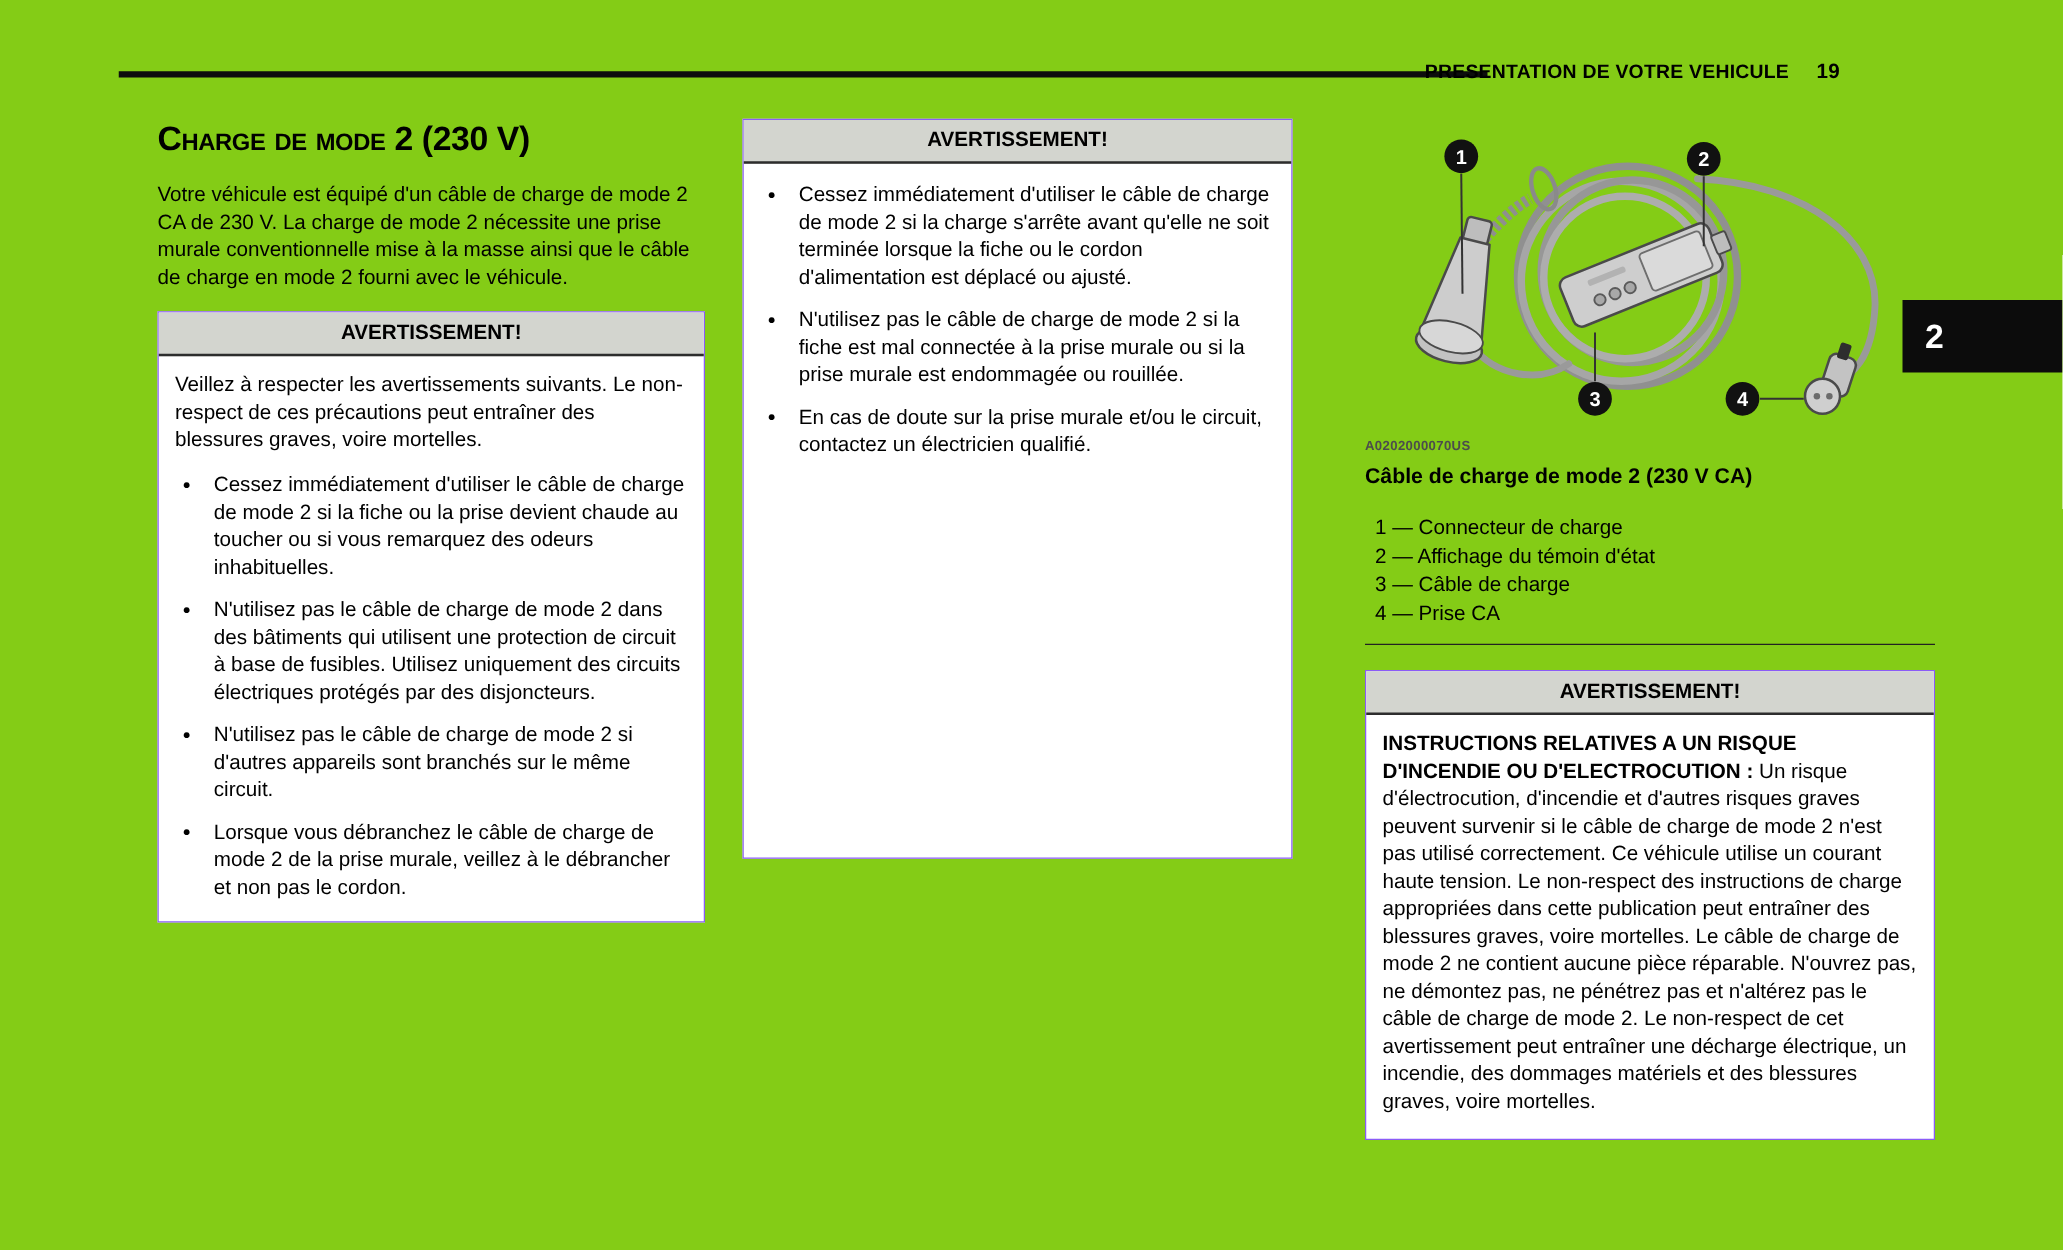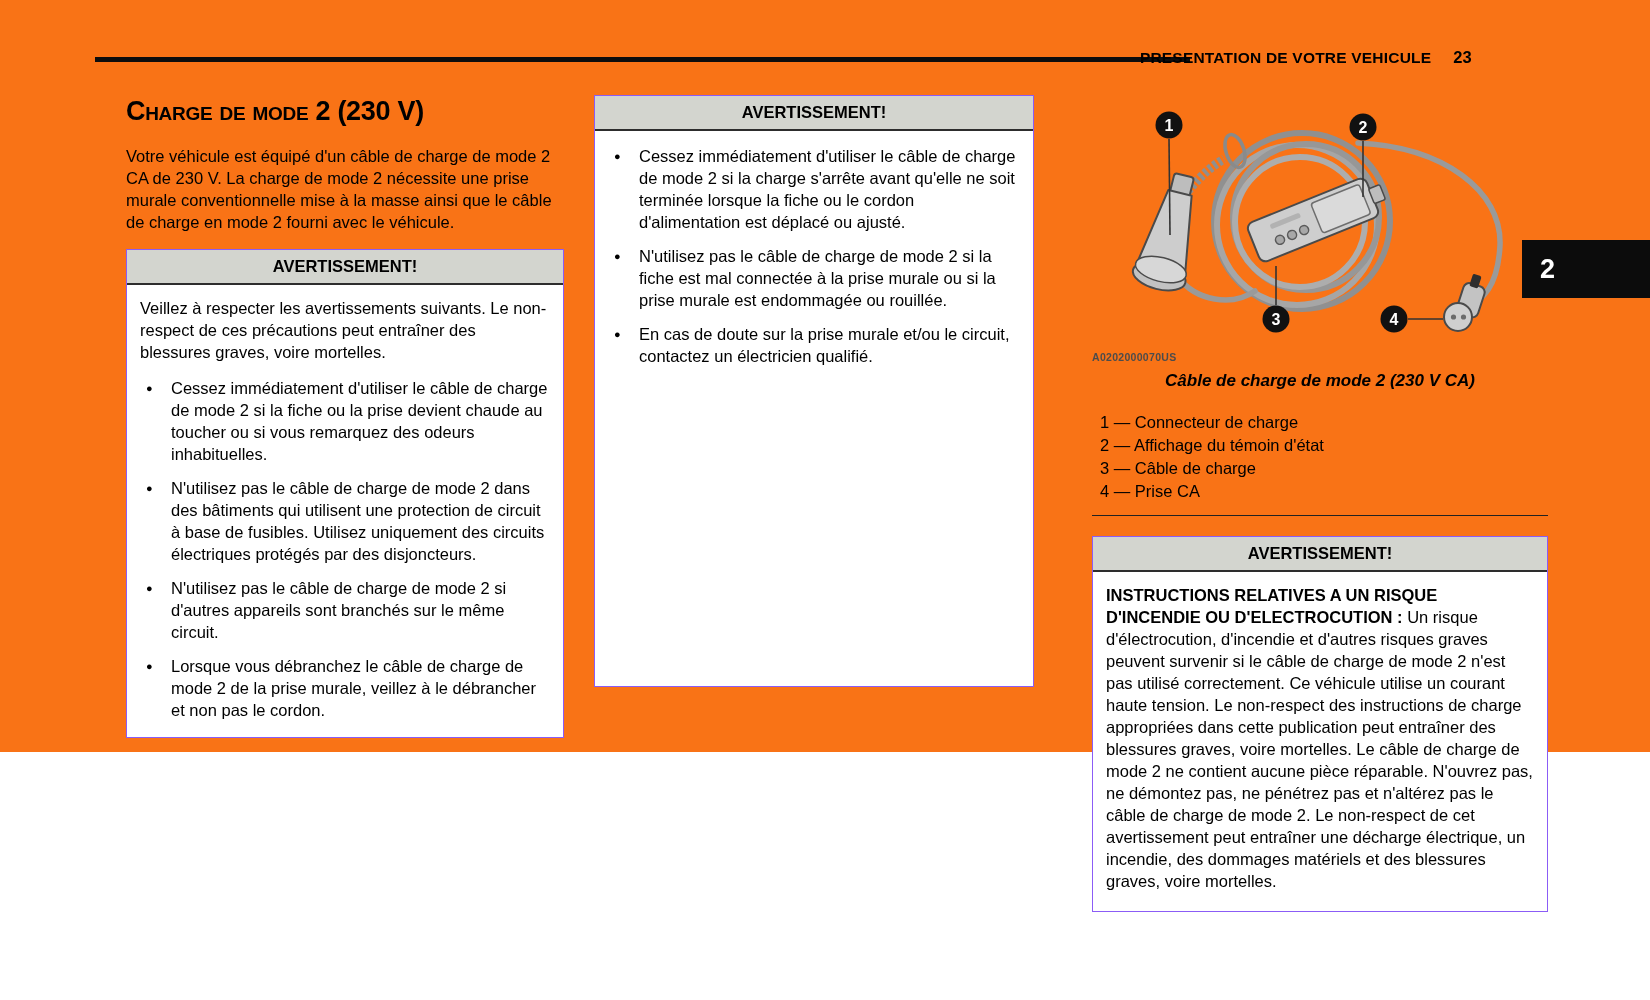--- a/index.html
+++ b/index.html
@@ -5,21 +5,21 @@
   html, body {
     margin: 0;
     padding: 0;
     background: #ffffff;
     width: 1650px;
     height: 1000px;
     overflow: hidden;
     font-family: "Liberation Sans", sans-serif;
     color: #000;
   }
-  .page { position: relative; width: 1650px; height: 752px; background: #f97316; }
+  .page { position: relative; width: 1650px; height: 1000px; background: #84cc16; }
 
   
   .header-rule {
     position: absolute; left: 95px; top: 57px;
     width: 1095px; height: 5px; background: #0d0d0d;
   }
   .running-header {
     position: absolute; top: 48px; right: 178px;
     display: flex; align-items: baseline; gap: 22px;
     font-size: 15.5px; font-weight: 700; letter-spacing: 0.2px;
@@ -82,36 +82,35 @@
   }
 
   
   .figure { position: relative; width: 456px; height: 240px; }
   .fig-code {
     text-align: left; padding-right: 58px;
     font-size: 10.5px; font-weight: 700; color: #4c4c4c;
     letter-spacing: 0.3px; margin-top: 16px;
   }
   .fig-caption {
-    text-align: center; font-weight: 700; font-size: 17px;
+    text-align: left; font-weight: 700; font-size: 17px;
     margin: 8px 0 20px 0;
-    font-style: italic;
   }
   .legend { margin: 0 0 0 8px; font-size: 16.5px; line-height: 23px; }
   .legend-divider { border: none; border-top: 1.6px solid #222; margin: 12px 0 0 0; }
 </style>
 </head>
 <body>
 
 <div class="page">
 
   <div class="header-rule"></div>
   <div class="running-header">
     <span>PRESENTATION DE VOTRE VEHICULE</span>
-    <span class="pagenum">23</span>
+    <span class="pagenum">19</span>
   </div>
 
   <div class="chapter-tab">
     <span>2</span>
   </div>
 
   <div class="col-left">
     <h1 class="section-title"><span class="sc">Charge de mode</span><span> 2 (230 V)</span></h1>
 
     <p class="intro">Votre véhicule est équipé d'un câble de charge de mode 2 CA de 230 V. La charge de mode 2 nécessite une prise murale conventionnelle mise à la masse ainsi que le câble de charge en mode 2 fourni avec le véhicule.</p>

